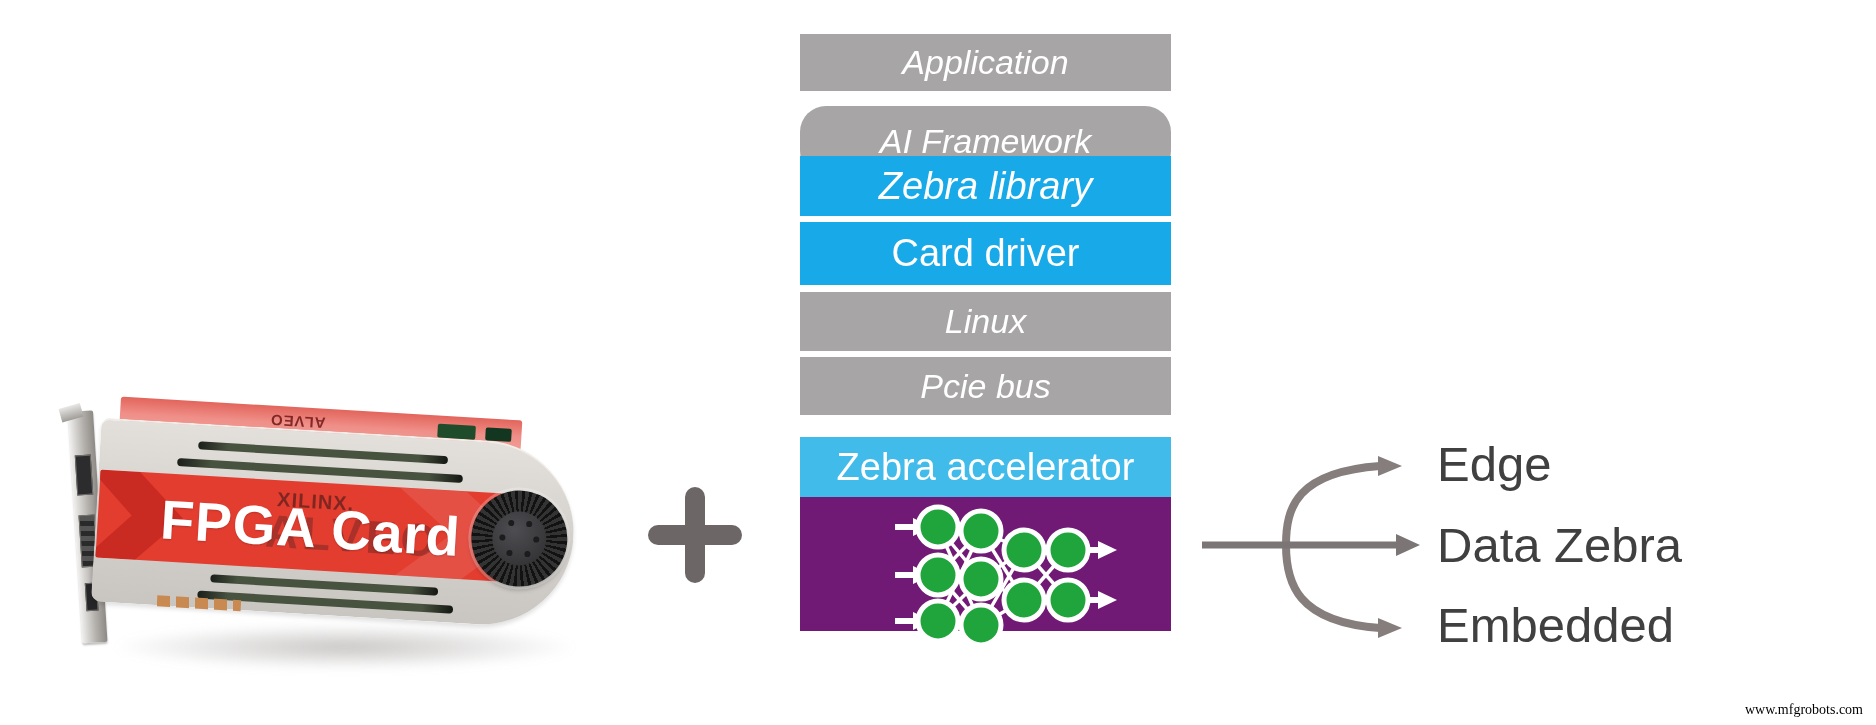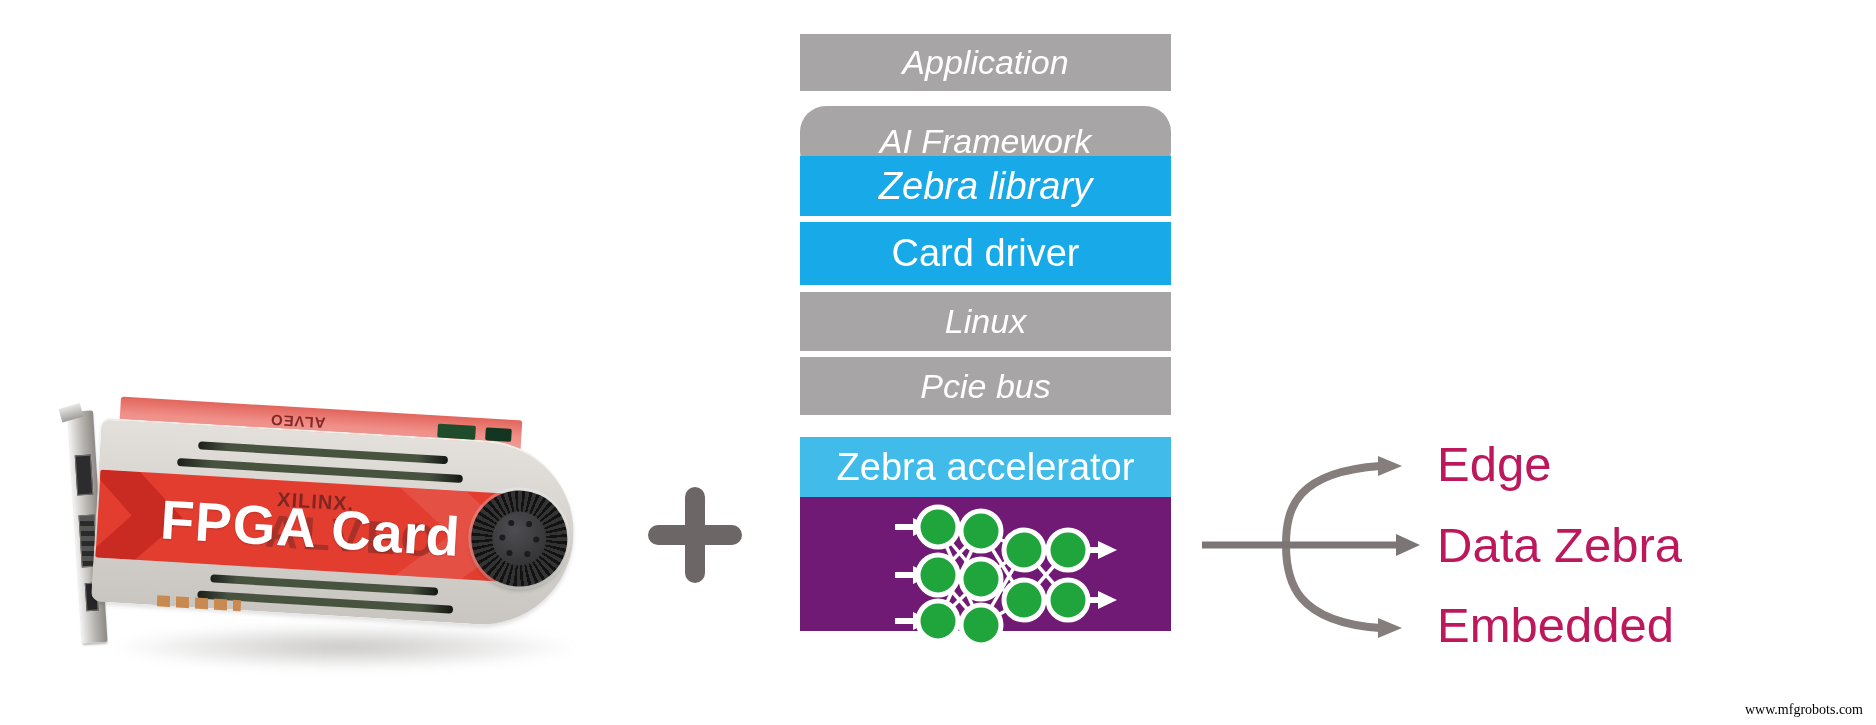--- a/index.html
+++ b/index.html
@@ -32,21 +32,21 @@
   }
   .accel svg.nn { position:absolute; left:0; top:60px; }
 
   
   .plus { position:absolute; left:648px; top:487px; width:94px; height:96px; }
   .plus .h { position:absolute; left:0; top:38px; width:94px; height:20px; border-radius:10px; background:#6c6666; }
   .plus .v { position:absolute; left:37px; top:0; width:20px; height:96px; border-radius:10px; background:#6c6666; }
 
   
   .branch-svg { position:absolute; left:1180px; top:430px; }
-  .out-label { position:absolute; left:1437px; color:#be185d; font-size:49px; line-height:1; white-space:nowrap; }
+  .out-label { position:absolute; left:1437px; color:#404040; font-size:49px; line-height:1; white-space:nowrap; }
   .out-edge     { top:440px; }
   .out-dc       { top:521px; }
   .out-embedded { top:601px; }
 
   
   .watermark {
     position:absolute; right:13px; bottom:7px;
     font-family:"Liberation Serif", serif; font-size:14px; color:#000000;
   }
 

